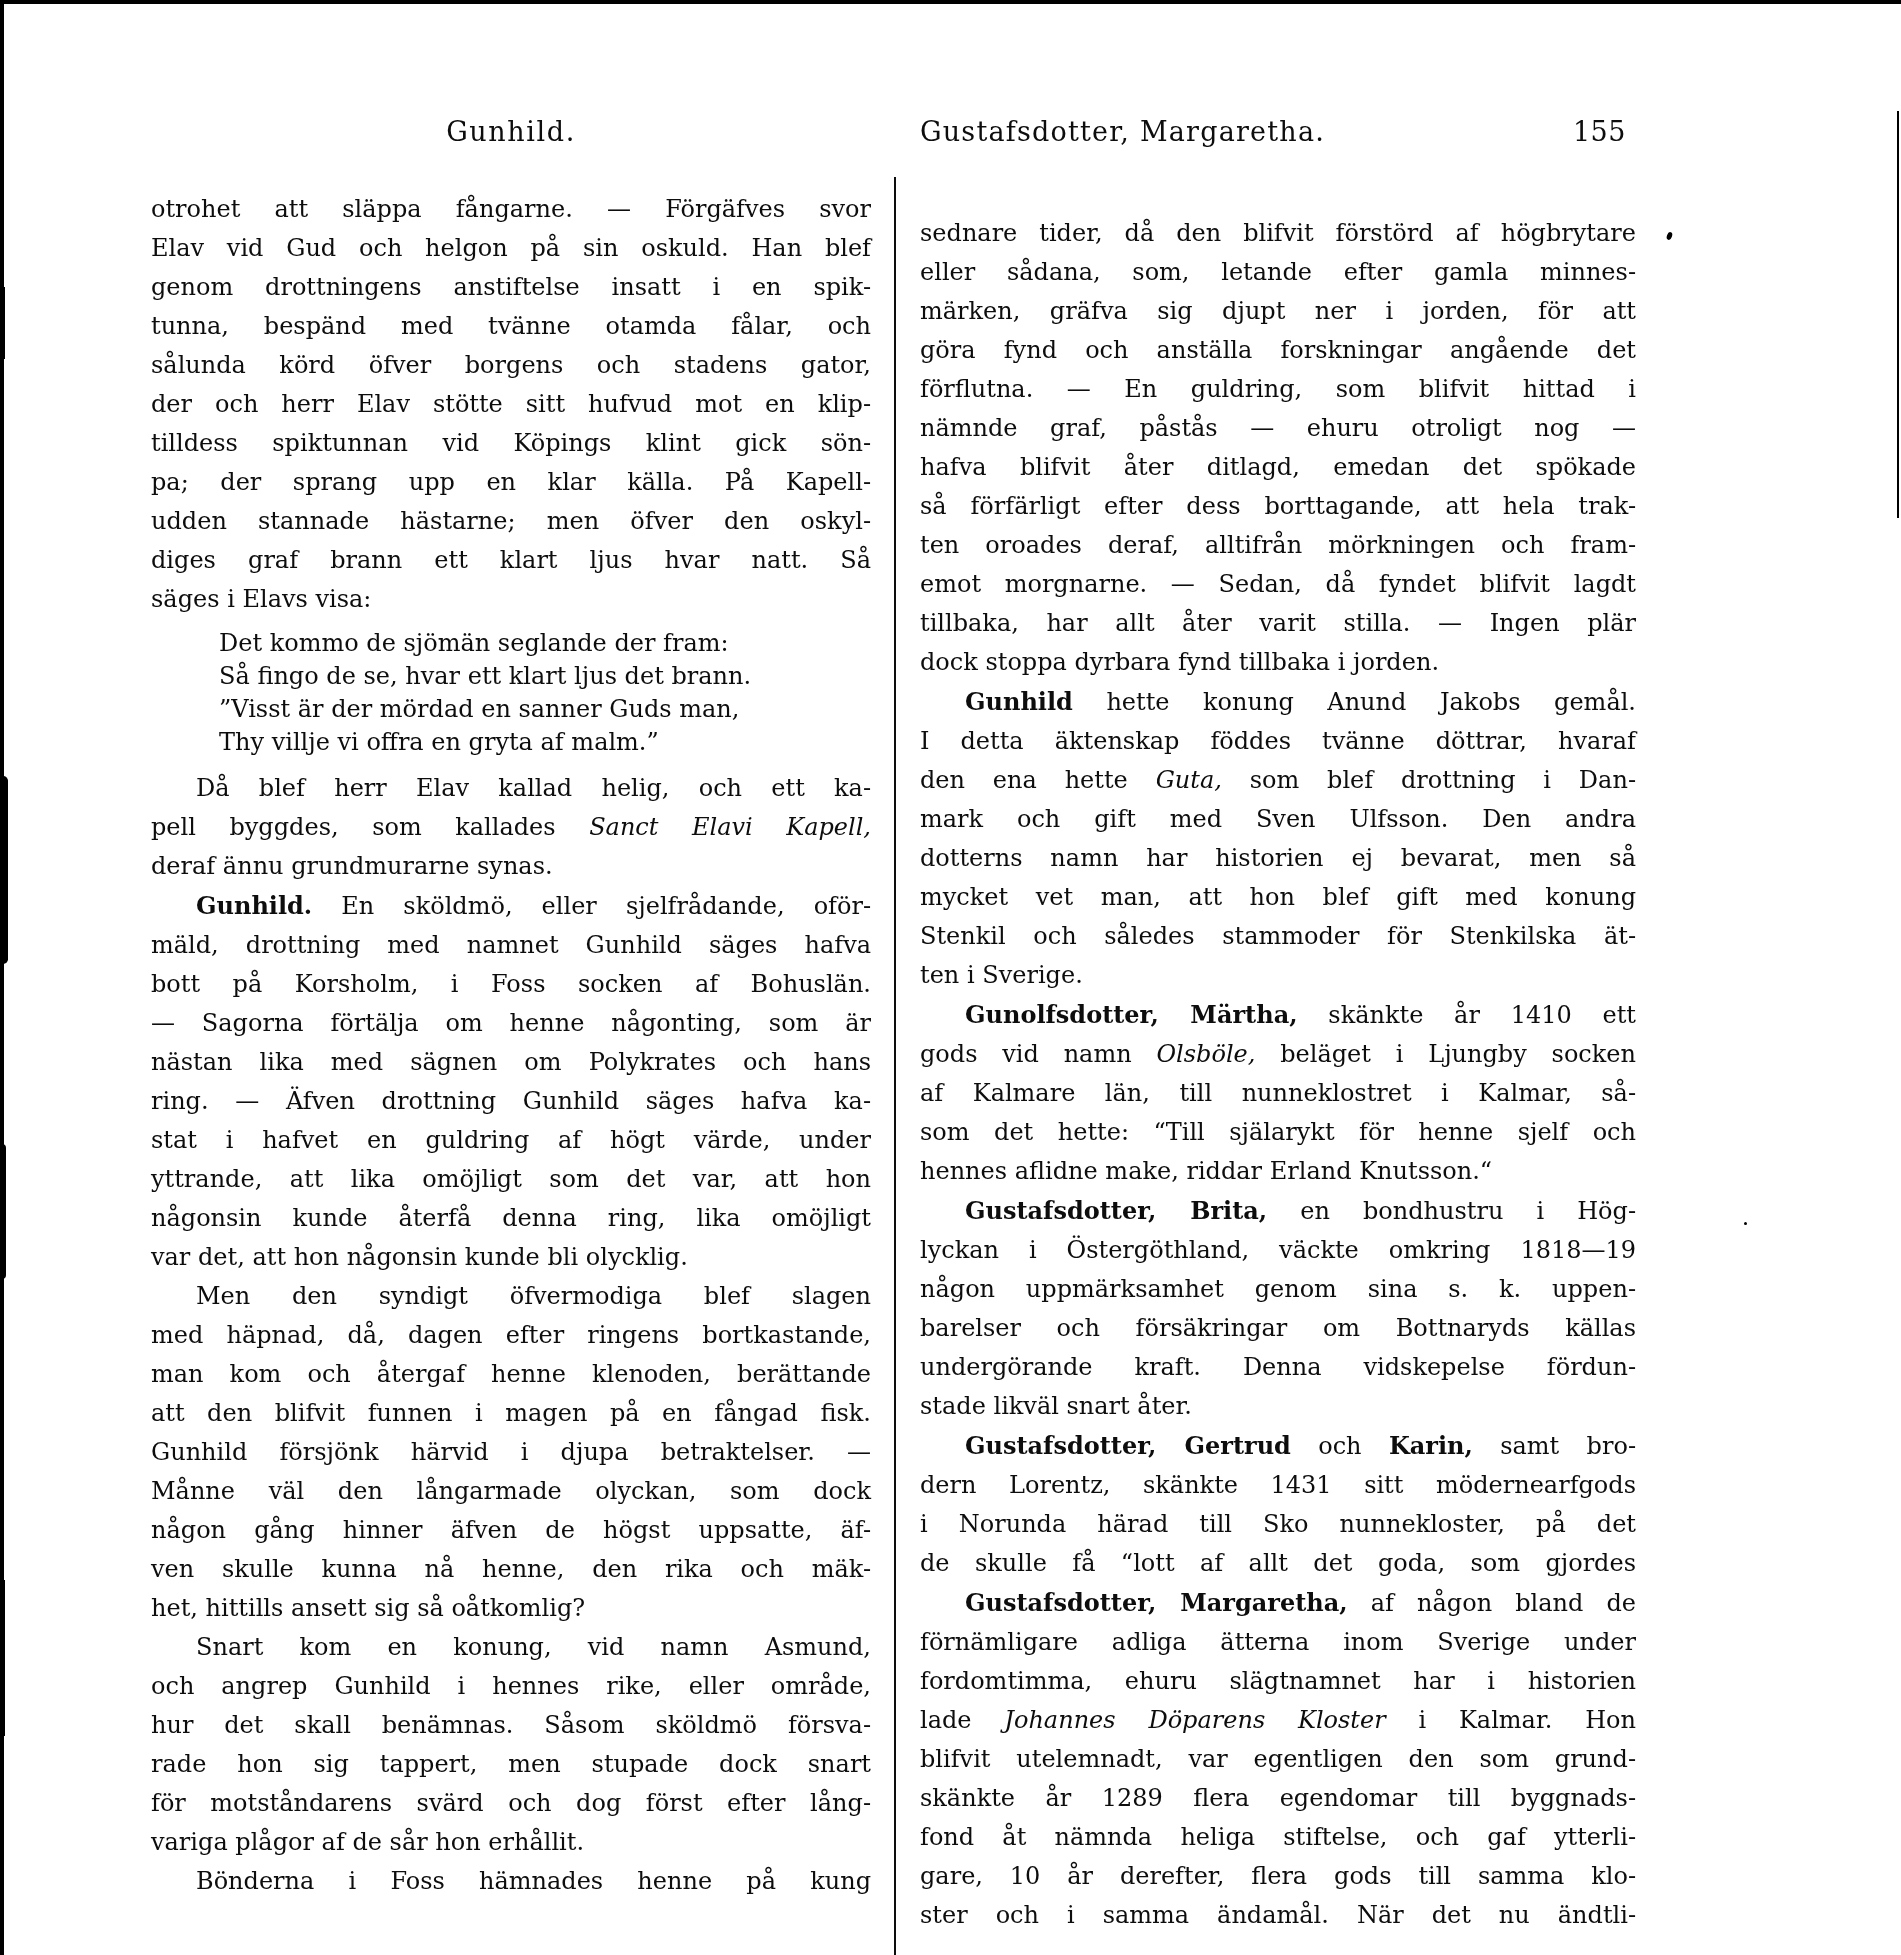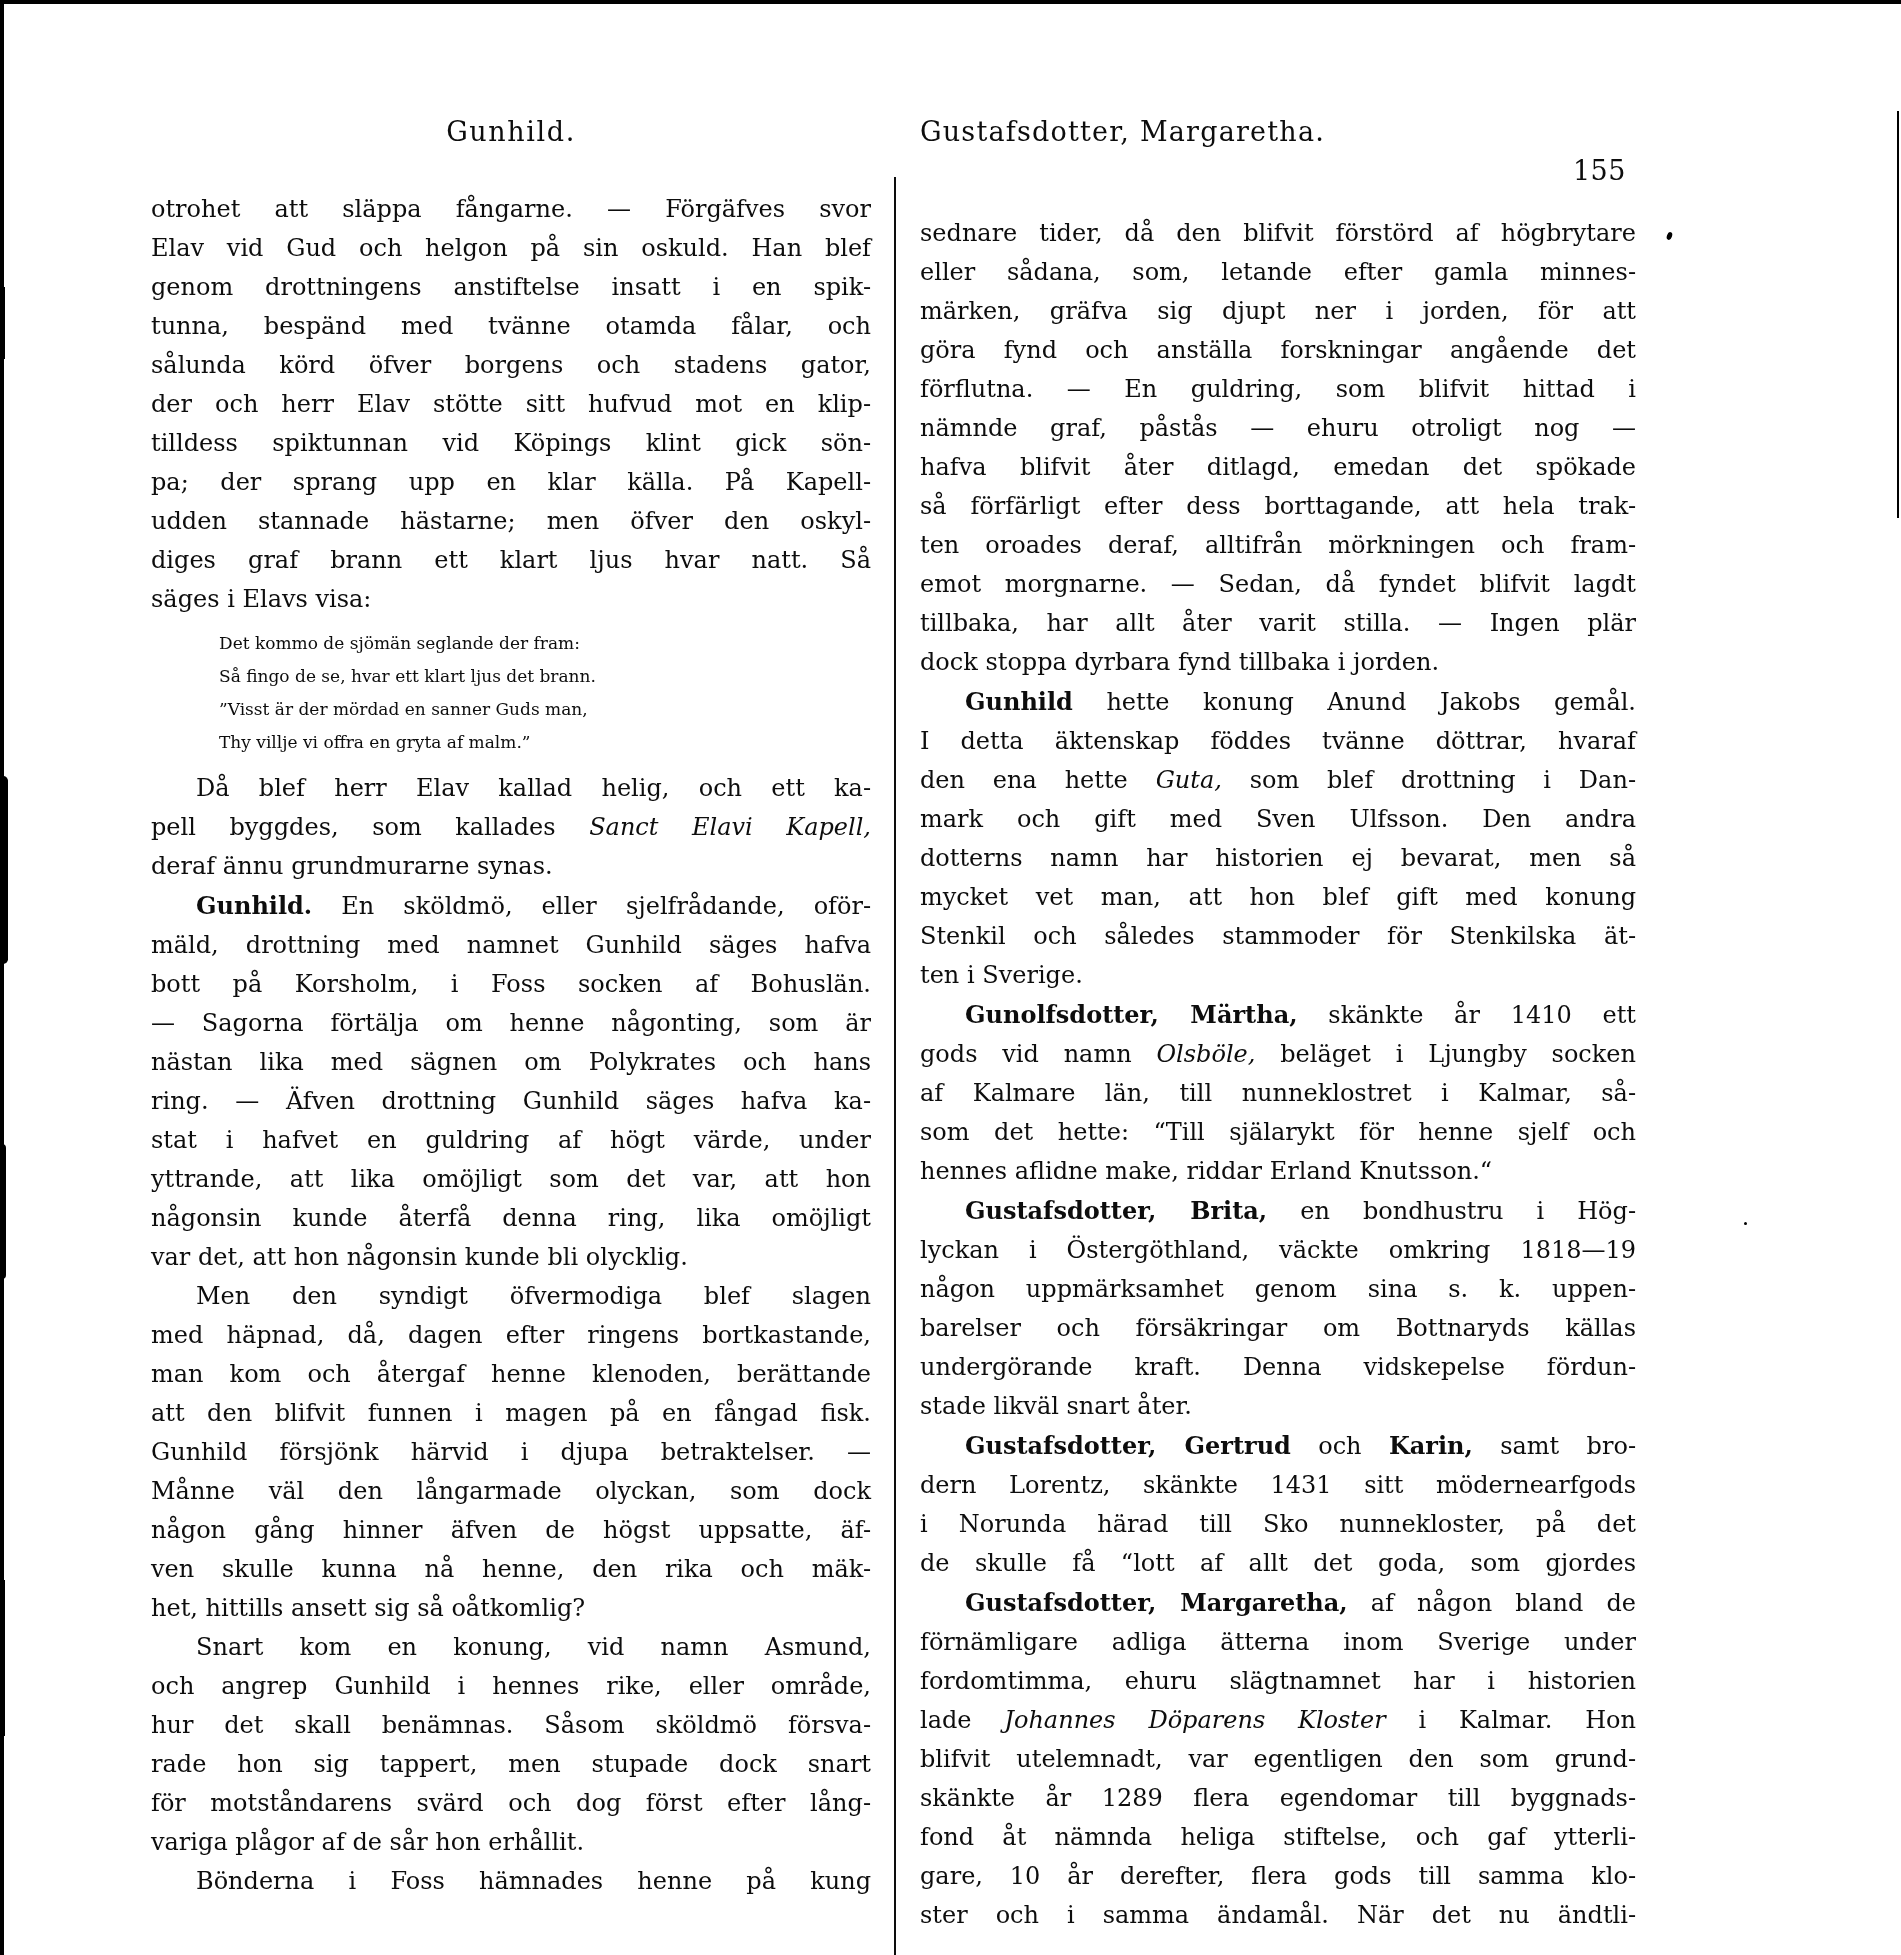--- a/index.html
+++ b/index.html
@@ -24,37 +24,37 @@
   .speck2{left:1744px;top:1222px;width:3.1px;height:3.1px;border-radius:50%;}
 
   
   .htitle{
     position:absolute;top:114px;
     font-size:27px;line-height:35px;
     letter-spacing:1.6px;white-space:nowrap;
   }
   .h-left{left:151px;width:720px;text-align:center;}
   .h-right{left:920px;width:716px;text-align:left;letter-spacing:1.2px;}
-  .h-page{left:1573px;width:78px;text-align:left;letter-spacing:0.4px;margin-top:39px;}
+  .h-page{left:1573px;width:78px;text-align:left;letter-spacing:0.4px;}
 
   
   .divider{position:absolute;left:894px;top:177px;width:2.3px;height:1920px;background:#0d0d0d;}
 
   
   .col{position:absolute;top:190px;font-size:24px;line-height:39px;}
   .col-left{left:151px;width:720px;}
   .col-right{left:920px;width:716px;margin-top:24px;}
 
   .line{text-align:justify;text-align-last:justify;}
   .line.flush{text-align-last:left;}
   .line.indent{text-indent:45px;}
   .b{font-weight:bold;}
   .i{font-style:italic;}
 
-  .verse{margin:7.8px 0 10.2px 68px;font-size:17px;line-height:33px;}
+  .verse{margin:7.8px 0 10.2px 68px;font-size:24px;line-height:33px;}
   .vline{text-align:left;}
   .vline.vgap{}
 </style>
 </head>
 <body>
 
 <div class="page">
 
   <div class="edge b-top"></div>
   <div class="edge b-left"></div>

